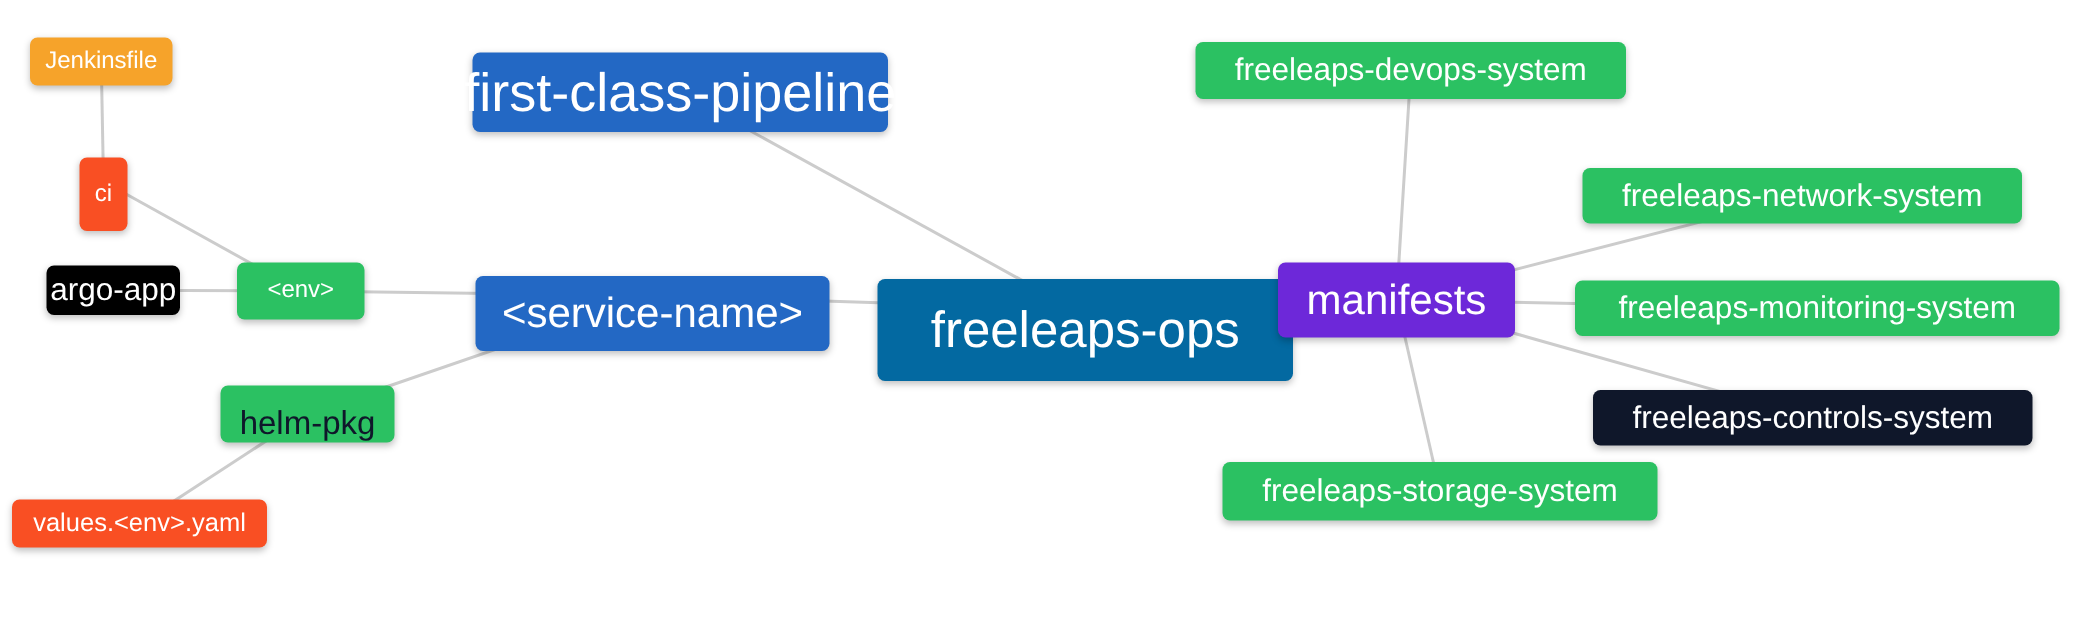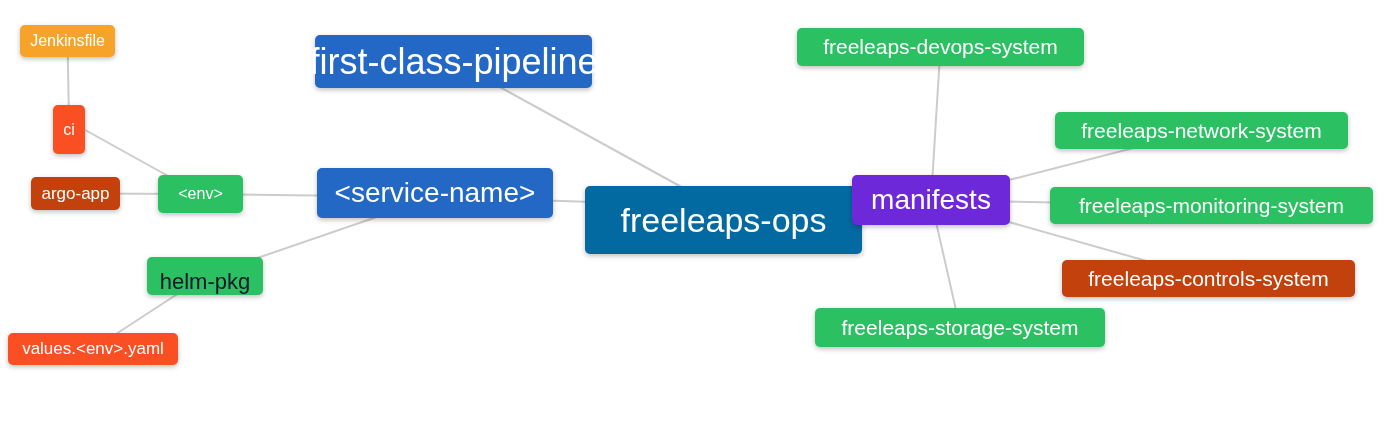--- a/index.html
+++ b/index.html
@@ -55,52 +55,52 @@
       <line x1="931" y1="200" x2="1211.5" y2="205.5" stroke="#cccccc" stroke-width="2"></line>
       <line x1="931" y1="200" x2="1208.5" y2="278.5" stroke="#cccccc" stroke-width="2"></line>
       <line x1="931" y1="200" x2="960" y2="327.5" stroke="#cccccc" stroke-width="2"></line>
     </svg>
 <div class="node" style="left: 20px; top: 25px; width: 95px; height: 32px; background: rgb(246, 163, 42); font-size: 16px; color: rgb(255, 255, 255);">
       <span>Jenkinsfile</span>
     </div>
     <div class="node" style="left: 53px; top: 105px; width: 32px; height: 49px; background: rgb(249, 79, 35); font-size: 16px; color: rgb(255, 255, 255);">
       <span>ci</span>
     </div>
-    <div class="node" style="left: 31px; top: 177px; width: 89px; height: 33px; background: #c2410c; font-size: 17px; color: rgb(255, 255, 255);">
+    <div class="node" style="left: 31px; top: 177px; width: 89px; height: 33px; background: #000000; font-size: 21px; color: rgb(255, 255, 255);">
       <span>argo-app</span>
     </div>
     <div class="node" style="left: 158px; top: 175px; width: 85px; height: 38px; background: rgb(43, 193, 98); font-size: 16px; color: rgb(255, 255, 255);">
       <span>&lt;env&gt;</span>
     </div>
     <div class="node" style="left: 147px; top: 257px; width: 116px; height: 38px; background: rgb(43, 193, 98); font-size: 22px; color: #0f172a; align-items: flex-end;">
       <span>helm-pkg</span>
     </div>
     <div class="node" style="left: 8px; top: 333px; width: 170px; height: 32px; background: rgb(249, 79, 35); font-size: 17px; color: rgb(255, 255, 255); align-items: center;">
       <span>values.&lt;env&gt;.yaml</span>
     </div>
     <div class="node" style="left: 315px; top: 35px; width: 277px; height: 53px; background: rgb(35, 104, 196); font-size: 36px; color: rgb(255, 255, 255);">
       <span>first-class-pipeline</span>
     </div>
-    <div class="node" style="left: 317px; top: 168px; width: 236px; height: 50px; background: rgb(35, 104, 196); font-size: 28px; color: rgb(255, 255, 255);">
+    <div class="node" style="left: 317px; top: 184px; width: 236px; height: 50px; background: rgb(35, 104, 196); font-size: 28px; color: rgb(255, 255, 255);">
       <span>&lt;service-name&gt;</span>
     </div>
     <div class="node" style="left: 585px; top: 172px; width: 277px; height: 68px; background: #0369a1; font-size: 34px; color: rgb(255, 255, 255); margin-top: 14px;">
       <span>freeleaps-ops</span>
     </div>
     <div class="node" style="left: 852px; top: 175px; width: 158px; height: 50px; background: #6d28d9; font-size: 28px; color: rgb(255, 255, 255);">
       <span>manifests</span>
     </div>
     <div class="node" style="left: 797px; top: 28px; width: 287px; height: 38px; background: rgb(43, 193, 98); font-size: 21px; color: rgb(255, 255, 255);">
       <span>freeleaps-devops-system</span>
     </div>
     <div class="node" style="left: 1055px; top: 112px; width: 293px; height: 37px; background: rgb(43, 193, 98); font-size: 21px; color: rgb(255, 255, 255);">
       <span>freeleaps-network-system</span>
     </div>
     <div class="node" style="left: 1050px; top: 187px; width: 323px; height: 37px; background: rgb(43, 193, 98); font-size: 21px; color: rgb(255, 255, 255);">
       <span>freeleaps-monitoring-system</span>
     </div>
-    <div class="node" style="left: 1062px; top: 260px; width: 293px; height: 37px; background: #c2410c; font-size: 21px; color: rgb(255, 255, 255);">
+    <div class="node" style="left: 1062px; top: 260px; width: 293px; height: 37px; background: #0f172a; font-size: 21px; color: rgb(255, 255, 255);">
       <span>freeleaps-controls-system</span>
     </div>
     <div class="node" style="left: 815px; top: 308px; width: 290px; height: 39px; background: rgb(43, 193, 98); font-size: 21px; color: rgb(255, 255, 255);">
       <span>freeleaps-storage-system</span>
     </div>
   </div>
 
 </body></html>

